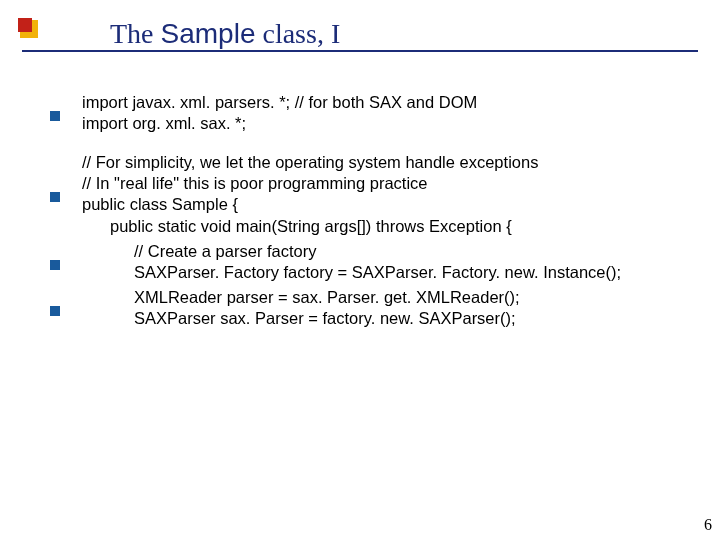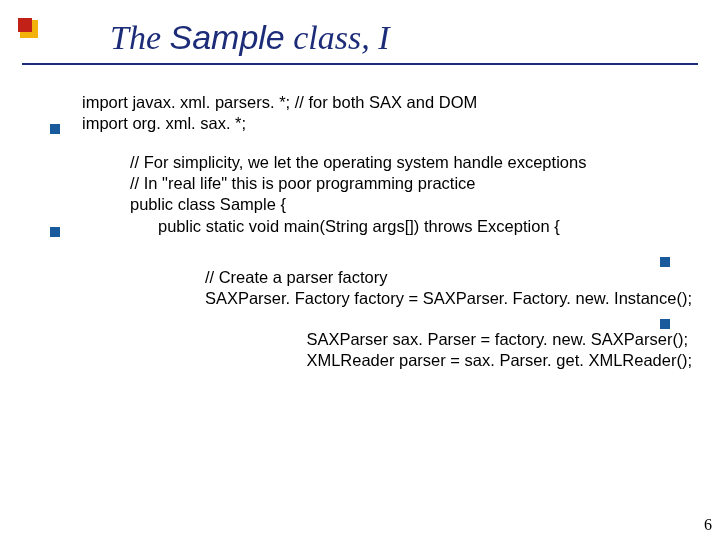--- a/index.html
+++ b/index.html
@@ -14,26 +14,24 @@
   }
   .title-bar {
     position: absolute;
     left: 22px;
     top: 18px;
     right: 22px;
     border-bottom: 2px solid #1c2c78;
   }
   .title-text {
     font-family: "Times New Roman", Times, serif;
-    font-size: 34px;
+    font-size: 28px;
     color: #1c2c78;
     padding-left: 88px;
-    padding-bottom: 6px;
     white-space: nowrap;
-    font-style: italic;
   }
   .title-text .mono {
     font-family: Verdana, Geneva, sans-serif;
   }
   .corner-accent {
     position: absolute;
     left: 18px;
     top: 18px;
     width: 20px;
     height: 20px;
@@ -55,21 +53,21 @@
     background: #c22118;
   }
   .content {
     position: absolute;
     left: 50px;
     top: 92px;
     right: 28px;
   }
   .bullet-row {
     display: flex;
-    align-items: flex-end;
+    align-items: center;
     margin-bottom: 18px;
   }
   .b {
     flex: 0 0 10px;
     width: 10px;
     height: 10px;
     background: #195a9c;
     margin-top: 6px;
     margin-right: 22px;
   }
@@ -77,26 +75,25 @@
     flex: 1 1 auto;
     font-size: 16.5px;
     line-height: 1.28;
     color: #000;
   }
   .txt .blk {
     display: block;
   }
   .ind1 { padding-left: 28px; }
   .ind2 { padding-left: 52px; }
-  .group2-root { margin-bottom: 14px; gap: 48px; }
+  .group2-root { margin-bottom: 4px; }
   .sub-bullet-row {
     display: flex;
-    align-items: flex-end;
+    align-items: center;
     margin-bottom: 4px;
-    flex-direction: column;
   }
   .sub-b {
     flex: 0 0 10px;
     width: 10px;
     height: 10px;
     background: #195a9c;
     margin-top: 6px;
     margin-left: 0;
     margin-right: 22px;
   }
@@ -148,20 +145,20 @@
     <div class="txt">
       <span class="blk ind2">// Create a parser factory</span>
       <span class="blk ind2">SAXParser. Factory factory = SAXParser. Factory. new. Instance();</span>
     </div>
   </div>
 
 
   <div class="sub-bullet-row">
     <div class="sub-b"></div>
     <div class="txt">
+      <span class="blk ind2">XMLReader parser = sax. Parser. get. XMLReader();</span>
       <span class="blk ind2">SAXParser sax. Parser = factory. new. SAXParser();</span>
-      <span class="blk ind2">XMLReader parser = sax. Parser. get. XMLReader();</span>
     </div>
   </div>
 
 </div>
 
 <div class="page-num">6</div>
 
 </body></html>

